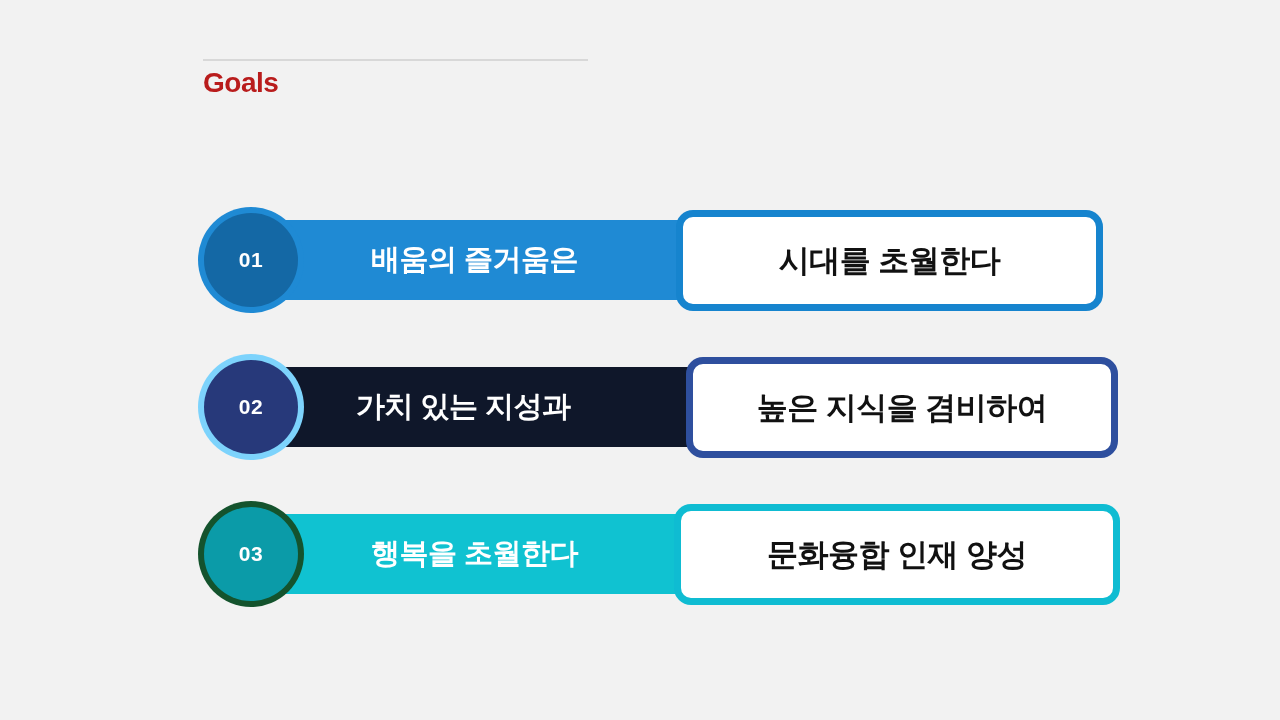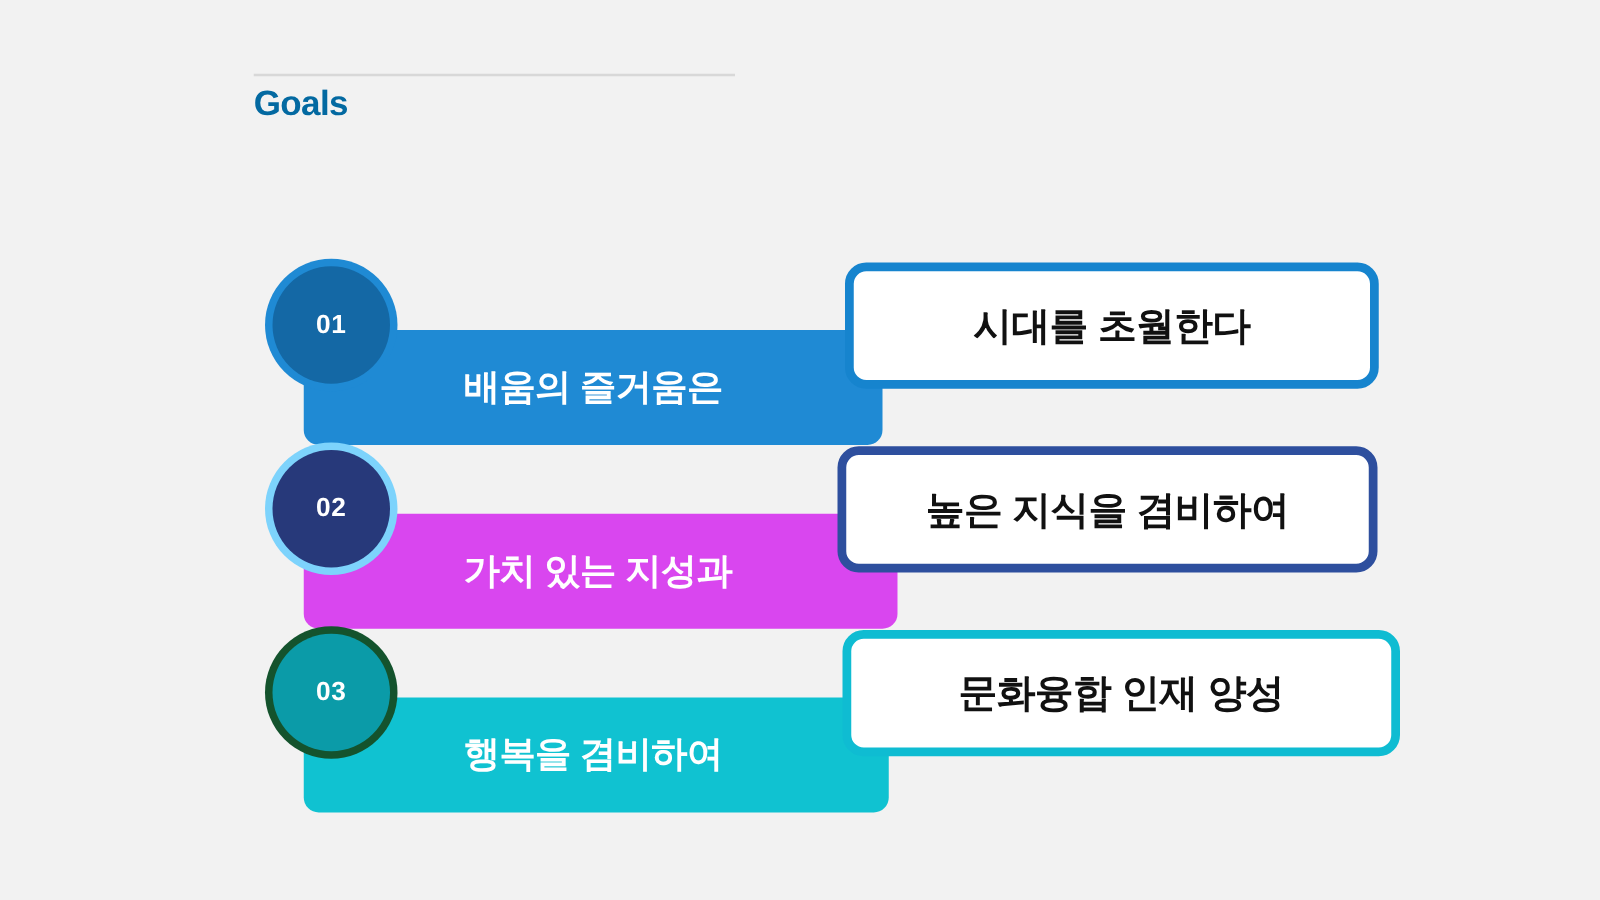--- a/index.html
+++ b/index.html
@@ -57,44 +57,43 @@
   }
   .goal-row:nth-child(1) { top: 0px; }
   .goal-row:nth-child(2) { top: 22px; }
   .goal-row:nth-child(3) { top: 44px; }
 
   
   .goal-bar {
     position: absolute;
     left: 243px;
     top: 25px;
-    height: 92px;
+    height: 80px;
     border-radius: 12px;
     box-sizing: border-box;
     display: flex;
     align-items: center;
     z-index: 1;
-    margin-top: 44px;
   }
   .goal-bar-label {
     color: #ffffff;
     font-size: 29px;
     font-weight: 700;
     letter-spacing: -0.5px;
     white-space: nowrap;
     position: absolute;
     left: 128px;
     top: 50%;
     transform: translateY(-50%);
   }
 
   
   .goal-circle {
     position: absolute;
-    left: 212px;
+    left: 198px;
     top: 12px;
     width: 106px;
     height: 106px;
     border-radius: 50%;
     box-sizing: border-box;
     display: flex;
     align-items: center;
     justify-content: center;
     z-index: 3;
   }
@@ -136,56 +135,56 @@
     white-space: nowrap;
   }
 </style>
 </head>
 <body style="background: rgb(242, 242, 242);">
 
 <div id="slide-root">
 
   <div id="header">
     <div id="title-divider" style="background: rgb(216, 216, 216);"></div>
-    <div id="slide-subtitle" style="color: #0369a1;">Goals</div>
+    <div id="slide-subtitle" style="color: #b91c1c;">Goals</div>
   </div>
 
   <div id="goal-rows">
 
     <div class="goal-row">
       <div class="goal-bar" style="background: rgb(31, 138, 212); left: 243px; width: 463px;">
         <span class="goal-bar-label" style="color: rgb(255, 255, 255);">배움의 즐거움은</span>
       </div>
       <div class="goal-box" style="border-color: rgb(22, 132, 206); left: 676px; width: 427px; text-align: right;">
         <span class="goal-box-label" style="color: rgb(17, 17, 17);">시대를 초월한다</span>
       </div>
       <div class="goal-circle" style="background: rgb(31, 138, 212);">
         <div class="goal-circle-inner" style="background: rgb(20, 104, 165);">
           <span class="goal-circle-num">01</span>
         </div>
       </div>
     </div>
 
     <div class="goal-row">
-      <div class="goal-bar" style="background: #d946ef; left: 243px; width: 475px;">
+      <div class="goal-bar" style="background: #0f172a; left: 228px; width: 475px;">
         <span class="goal-bar-label" style="color: rgb(255, 255, 255);">가치 있는 지성과</span>
       </div>
-      <div class="goal-box" style="border-color: rgb(46, 79, 158); left: 670px; width: 432px; justify-content: center;">
+      <div class="goal-box" style="border-color: rgb(46, 79, 158); left: 686px; width: 432px; justify-content: center;">
         <span class="goal-box-label" style="color: rgb(17, 17, 17);">높은 지식을 겸비하여</span>
       </div>
       <div class="goal-circle" style="background: #7dd3fc;">
         <div class="goal-circle-inner" style="background: rgb(39, 57, 122);">
           <span class="goal-circle-num">02</span>
         </div>
       </div>
     </div>
 
     <div class="goal-row">
       <div class="goal-bar" style="background: rgb(16, 194, 209); left: 243px; width: 468px;">
-        <span class="goal-bar-label" style="color: rgb(255, 255, 255);">행복을 겸비하여</span>
+        <span class="goal-bar-label" style="color: rgb(255, 255, 255);">행복을 초월한다</span>
       </div>
       <div class="goal-box" style="border-color: rgb(15, 188, 210); left: 674px; width: 446px;">
         <span class="goal-box-label" style="color: rgb(17, 17, 17); text-align: center;">문화융합 인재 양성</span>
       </div>
       <div class="goal-circle" style="background: #14532d;">
         <div class="goal-circle-inner" style="background: rgb(11, 155, 168);">
           <span class="goal-circle-num">03</span>
         </div>
       </div>
     </div>

